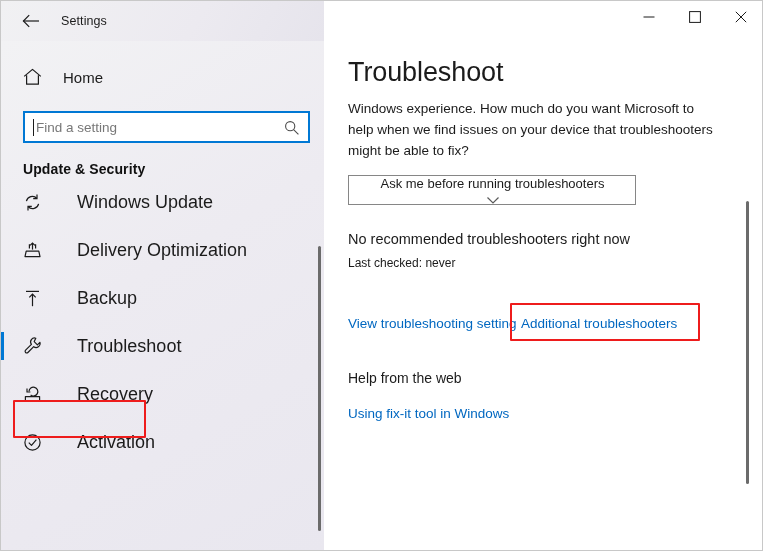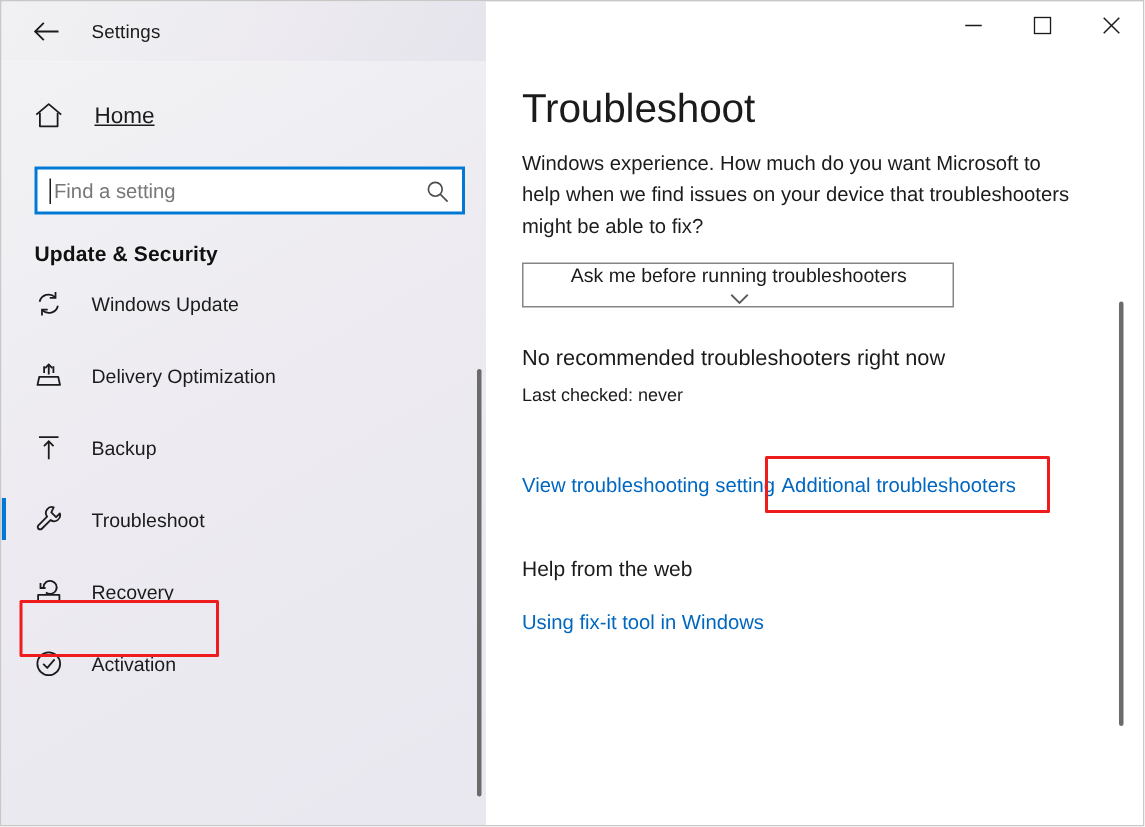--- a/index.html
+++ b/index.html
@@ -82,21 +82,20 @@
     height: 36px;
     margin-top: 18px;
     padding-left: 22px;
     cursor: default;
   }
   .home-ico { width: 26px; display: flex; align-items: center; }
   .home-label {
     font-size: 15px;
     color: #1b1b1b;
     margin-left: 14px;
-    text-decoration: underline;
   }
 
   .search-wrap {
     margin: 16px 18px 0 22px;
     position: relative;
   }
   .search-box {
     width: 287px;
     height: 32px;
     background: #ffffff;
@@ -150,23 +149,23 @@
     position: relative;
     cursor: default;
   }
   .nav-item .ico {
     width: 24px;
     display: flex;
     align-items: center;
     justify-content: flex-start;
   }
   .nav-item .lbl {
-    font-size: 13px;
-    color: #1b1b1b;
-    margin-left: 14px;
+    font-size: 18px;
+    color: #1b1b1b;
+    margin-left: 30px;
     white-space: nowrap;
   }
   .nav-item.selected::before {
     content: "";
     position: absolute;
     left: 0; top: 3px;
     width: 3px; height: 28px;
     background: #0078d4;
   }
   .redbox {

